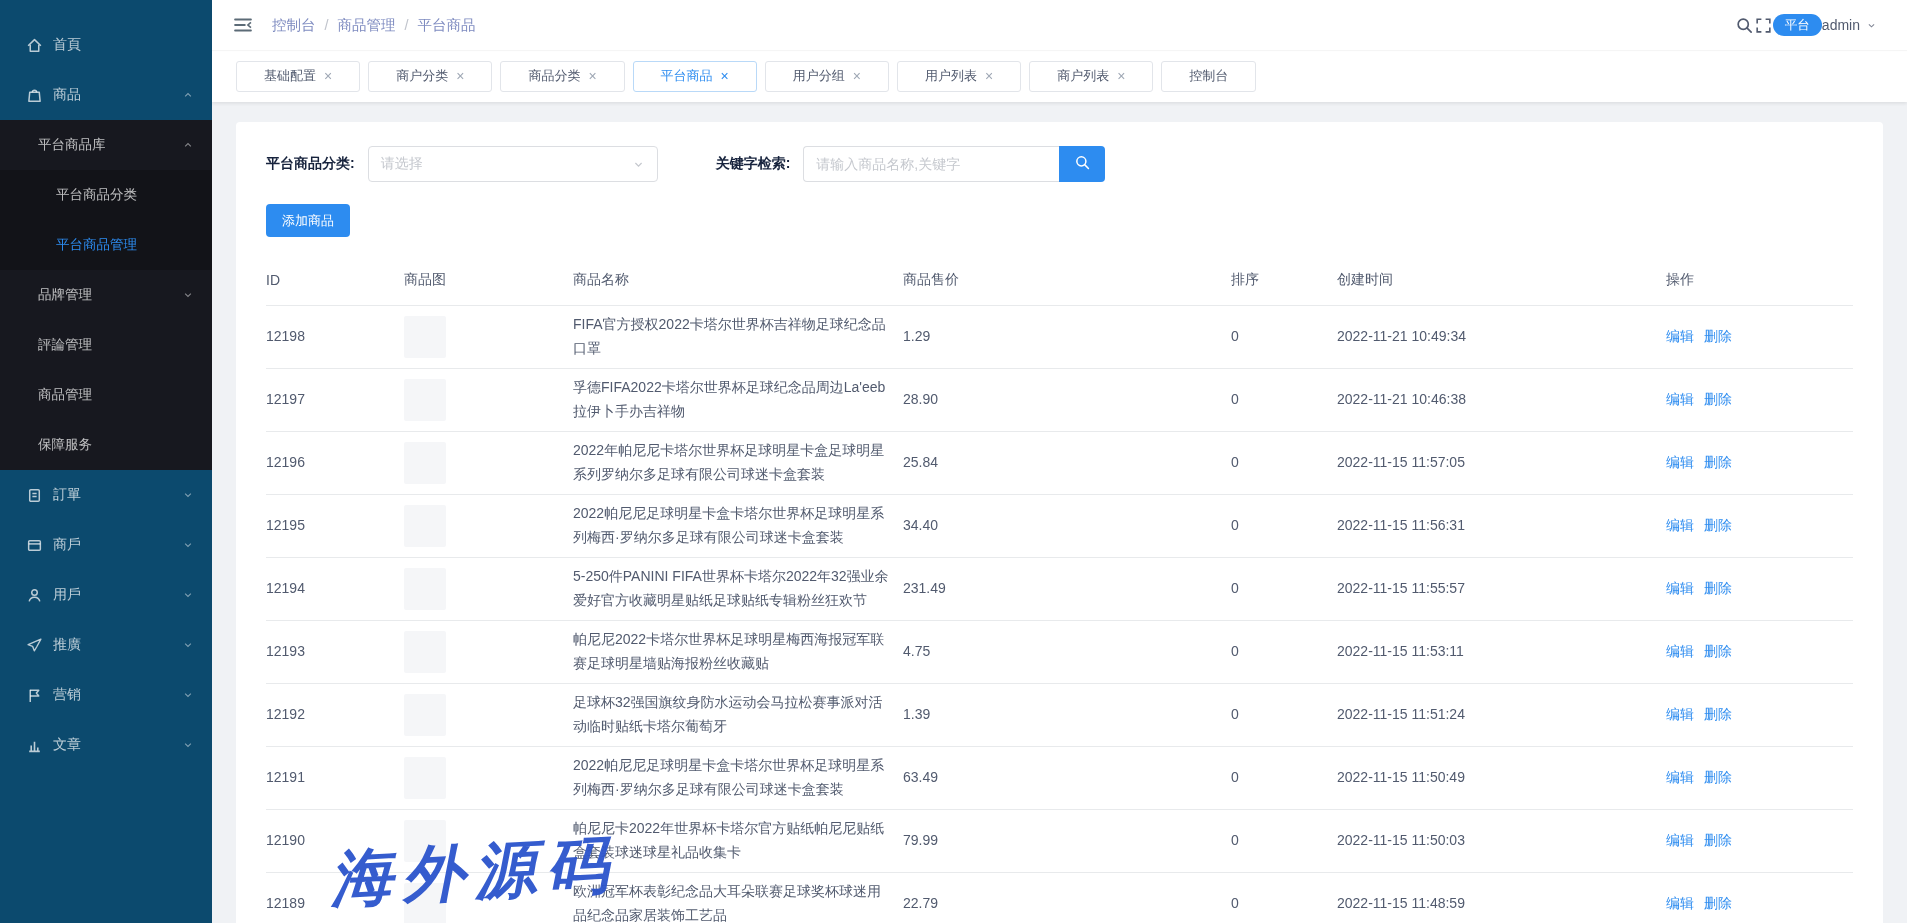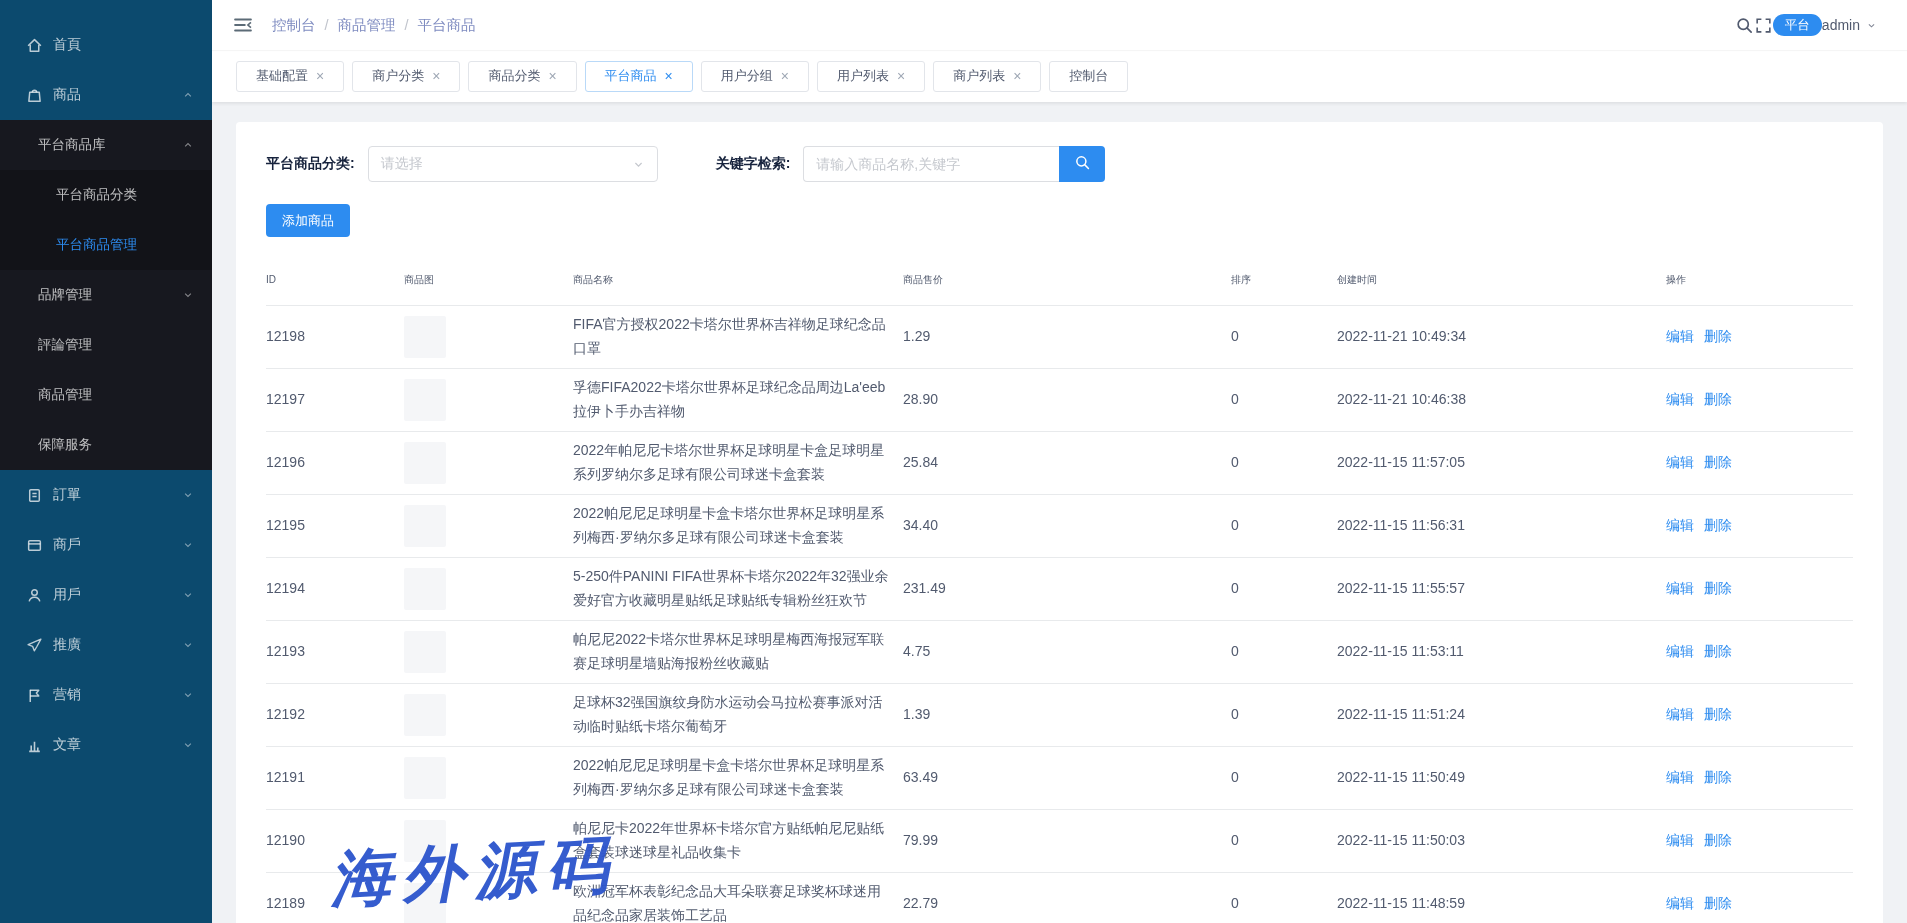--- a/index.html
+++ b/index.html
@@ -29,21 +29,21 @@
   .bc-sep{color:#c0c4cc}
   .topbar-right{margin-left:auto;display:flex;align-items:center;}
   .icon-btn{width:19px;height:19px;color:#515a6e;cursor:pointer;display:inline-flex}
   .icon-btn svg{width:100%;height:100%}
   .badge{background:#2d8cf0;color:#fff;font-size:12.5px;padding:3px 12px;border-radius:12px;line-height:1.3}
   .user-menu{display:flex;align-items:center;gap:6px;color:#515a6e;cursor:pointer}
   .user-caret{width:11px;height:11px;color:#808695;display:inline-flex}
   .user-caret svg{width:100%;height:100%}
 
   .tabbar{height:52px;background:#fff;display:flex;align-items:center;gap:8px;padding:0 24px;box-shadow:0 2px 3px rgba(0,0,0,.07);flex-shrink:0;position:relative;z-index:2}
-  .tab{display:inline-flex;align-items:center;gap:8px;height:31px;padding:0 19px;border:1px solid #e2e5ea;border-radius:3px;background:#fff;font-size:13px;color:#515a6e;cursor:pointer;white-space:nowrap}
+  .tab{display:inline-flex;align-items:center;gap:8px;height:31px;padding:0 27px;border:1px solid #e2e5ea;border-radius:3px;background:#fff;font-size:13px;color:#515a6e;cursor:pointer;white-space:nowrap}
   .tab-close{font-size:14px;color:#9ea7b4;line-height:1}
   .tab.active{color:#2d8cf0;border-color:#b9d9f8}
   .tab.active .tab-close{color:#2d8cf0}
 
   
   .content{flex:1;padding:20px 24px;position:relative;overflow:hidden}
   .card{background:#fff;border-radius:4px;padding:24px 30px;min-height:100%}
 
   .filters{display:flex;align-items:center}
   .flabel{font-weight:700;color:#17233d;font-size:14px;margin-right:13px;white-space:nowrap}
@@ -53,21 +53,21 @@
   .fgap{width:58px}
   .kw-group{display:flex}
   .kw-input{width:256px;height:36px;border:1px solid #dcdee2;border-right:none;border-radius:4px 0 0 4px;padding:0 12px;font-size:14px;color:#515a6e;outline:none;font-family:inherit}
   .kw-input::placeholder{color:#c5c8ce}
   .kw-btn{width:46px;height:36px;background:#2d8cf0;border:none;border-radius:0 4px 4px 0;color:#fff;cursor:pointer;display:flex;align-items:center;justify-content:center}
   .kw-btn svg{width:17px;height:17px}
 
   .add-btn{margin-top:22px;height:33px;padding:0 16px;background:#2d8cf0;color:#fff;border:none;border-radius:4px;font-size:13px;cursor:pointer;font-family:inherit}
 
   .ptable{width:100%;border-collapse:collapse;margin-top:18px;table-layout:fixed}
-  .ptable th{height:50px;text-align:left;font-weight:400;color:#515a6e;border-bottom:1px solid #e8eaec;font-size:10px;padding:0 10px 0 0;white-space:nowrap}
+  .ptable th{height:50px;text-align:left;font-weight:400;color:#515a6e;border-bottom:1px solid #e8eaec;font-size:14px;padding:0 10px 0 0;white-space:nowrap}
   .ptable td{height:63px;border-bottom:1px solid #e8eaec;color:#515a6e;font-size:14px;padding:6px 10px 6px 0;line-height:1.65;vertical-align:middle}
   .cell-name{font-size:13.5px;line-height:1.75}
   .img-ph{width:42px;height:42px;background:#f5f6f8;border-radius:2px}
   .a-link{color:#2d8cf0;cursor:pointer;margin-right:10px;text-decoration:none;white-space:nowrap}
 
   .watermark{position:absolute;left:118px;top:728px;font-size:62px;font-weight:700;font-style:italic;color:#2b54cc;transform:rotate(-3deg);letter-spacing:10px;font-family:"DejaVu Serif","Liberation Serif",serif;pointer-events:none;z-index:5;opacity:.95;white-space:nowrap}
 </style>
 </head>
 <body>
 

